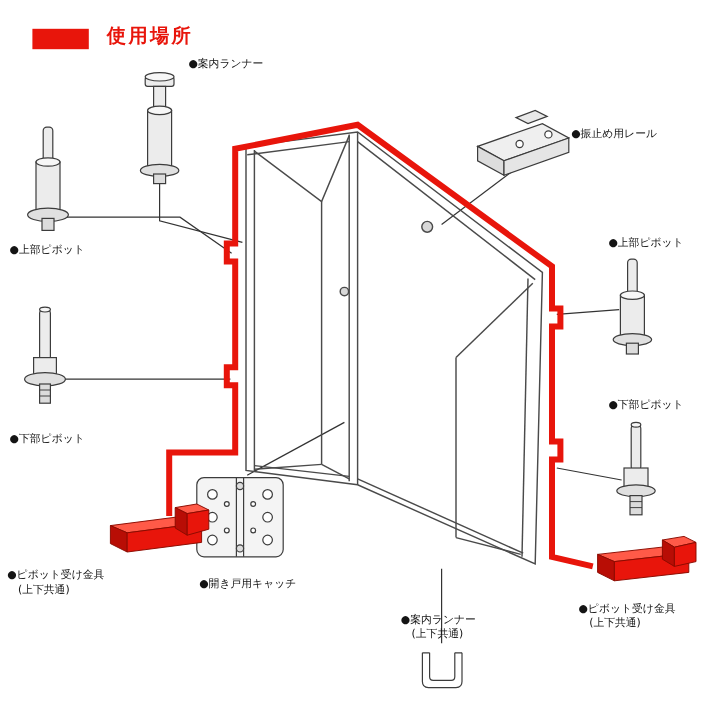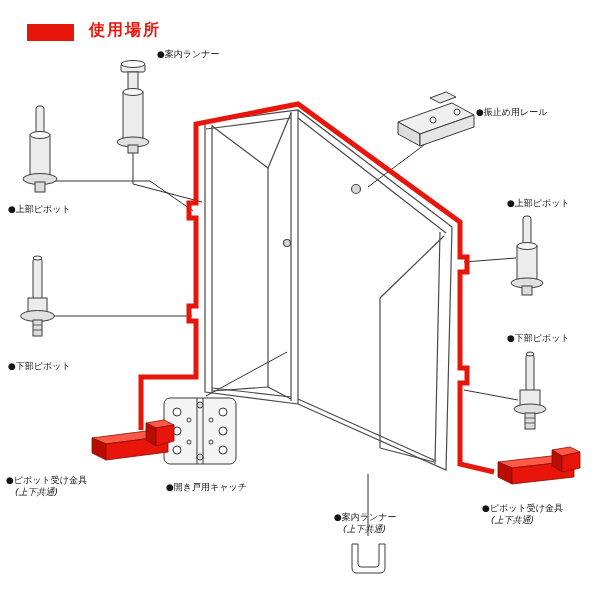--- a/index.html
+++ b/index.html
@@ -9,21 +9,21 @@
   }
   .art{position:absolute;left:0;top:0;}
   .swatch{position:absolute;left:27px;top:24px;width:47px;height:17px;background:#e8150b;}
   .title{
     position:absolute;left:89px;top:20px;font-size:16px;font-weight:bold;
     color:#e8150b;letter-spacing:2px;white-space:nowrap;
   }
   .lbl{
     position:absolute;font-size:9px;color:#141414;white-space:nowrap;line-height:1.35;
   }
-  .lbl .sub{display:block;padding-left:9px;font-style:italic;}
+  .lbl .sub{display:block;padding-left:9px;}
 </style>
 </head>
 <body>
 
 <div class="canvas">
 
   <svg class="art" width="600" height="600" viewBox="0 0 600 600">
 
     <g stroke="#333333" stroke-width="1" fill="none">
       <polyline points="133,152 133,184 202,202"></polyline>

